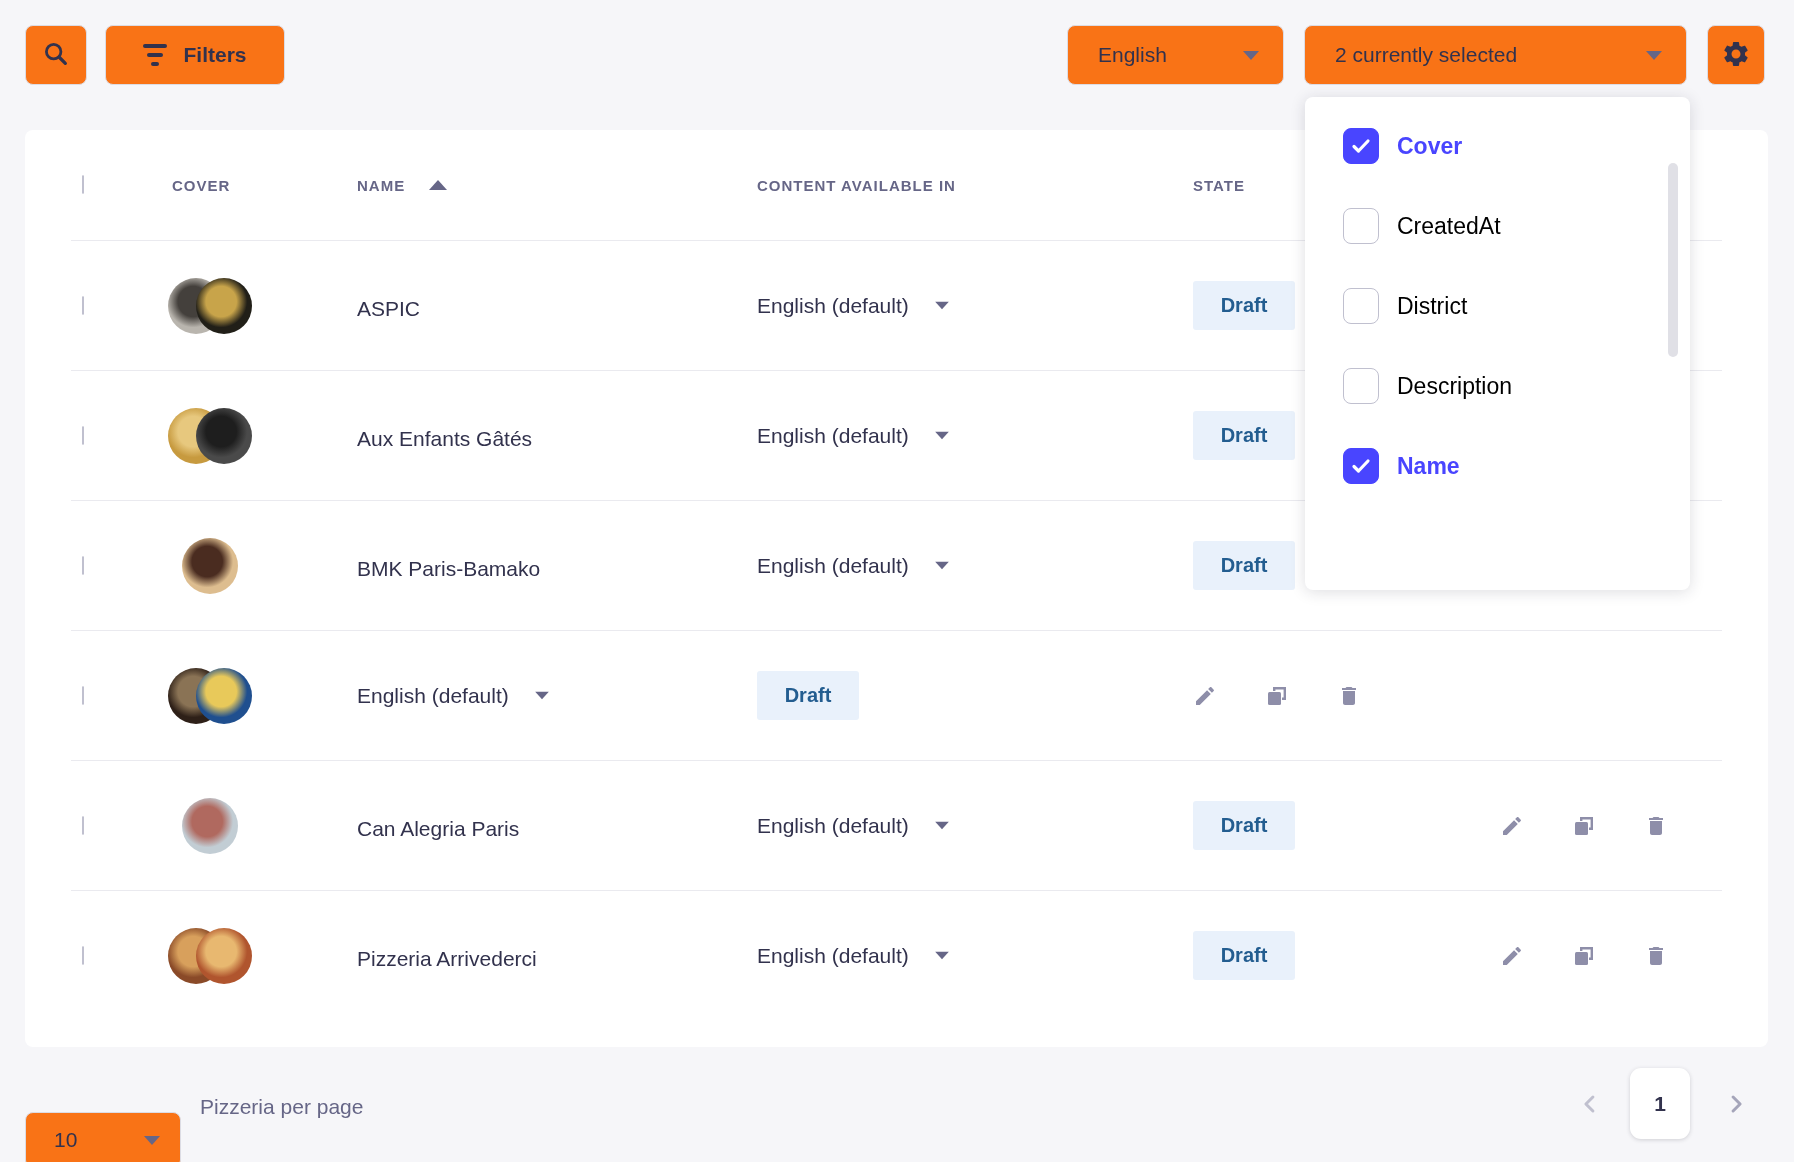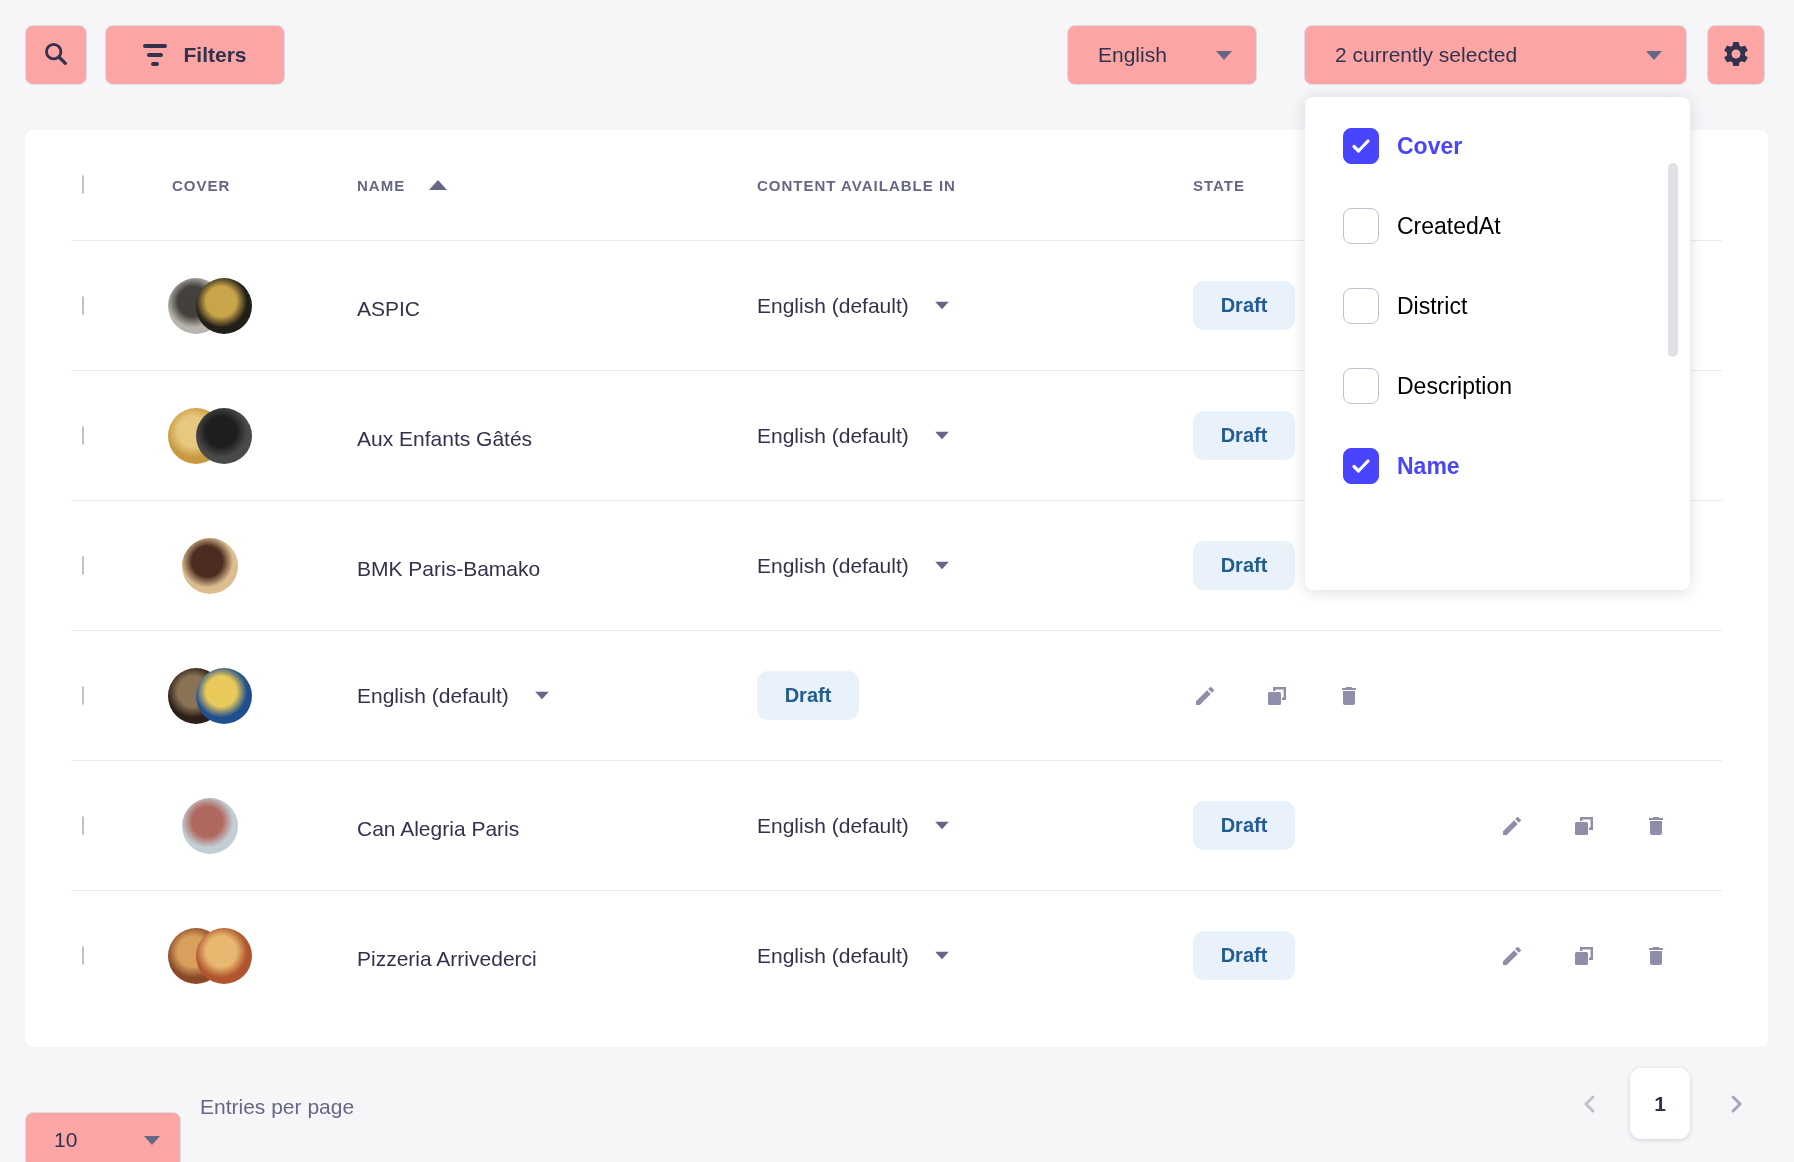--- a/index.html
+++ b/index.html
@@ -5,33 +5,33 @@
   * { margin:0; padding:0; box-sizing:border-box; }
   html,body { width:1794px; height:1162px; }
   body {
     font-family:"Liberation Sans", sans-serif;
     background:#f6f6f9;
     position:relative;
     overflow:hidden;
     color:#32324d;
   }
   .btn {
-    position:absolute; background:#fca5a5; border:1px solid #dcdce4; border-radius:8px;
+    position:absolute; background:#f97316; border:1px solid #dcdce4; border-radius:8px;
     display:flex; align-items:center; justify-content:center; cursor:pointer;
   }
   
   .search-btn { left:25px; top:25px; width:62px; height:60px; }
   .filters-btn { left:105px; top:25px; width:180px; height:60px; gap:16px; font-size:21px; font-weight:700; color:#32324d; }
   .filter-icon { display:flex; flex-direction:column; align-items:center; gap:5px; }
   .filter-icon i { display:block; height:4px; border-radius:2px; background:#32324d; }
   .filter-icon i:nth-child(1){ width:24px; }
   .filter-icon i:nth-child(2){ width:16px; }
   .filter-icon i:nth-child(3){ width:8px; }
   .select { justify-content:space-between; padding:0 24px 0 30px; font-size:21px; color:#32324d; }
-  .locale-select { left:1067px; top:25px; width:190px; height:60px; }
+  .locale-select { left:1067px; top:25px; width:217px; height:60px; }
   .column-select { left:1304px; top:25px; width:383px; height:60px; }
   .gear-btn { left:1707px; top:25px; width:58px; height:60px; }
   .caret { width:0; height:0; border-left:8px solid transparent; border-right:8px solid transparent; border-top:9px solid #666687; }
   
   .card {
     position:absolute; left:25px; top:130px; width:1743px; height:917px;
     background:#fff; border-radius:8px; overflow:hidden;
   }
   .table-inner { margin:0 46px; }
   .trow {
@@ -47,21 +47,21 @@
     width:34px; height:34px; margin-left:11px; border:1px solid #c0c0cf; border-radius:9px; background:#fff; cursor:pointer;
   }
   .avatars { display:flex; width:84px; justify-content:center; }
   .avatar { width:56px; height:56px; border-radius:50%; flex:0 0 56px; }
   .avatar + .avatar { margin-left:-28px; }
   .name-cell { font-size:21px; color:#32324d;margin-top:7px; }
   .locale-cell { display:flex; align-items:center; font-size:21px; color:#32324d; }
   .locale-cell .caret { margin-left:25px; transform:scale(0.85); }
   .badge {
     display:inline-block; width:102px; padding:13px 0; text-align:center;
-    background:#e9f1fb; color:#235d90; font-size:20px; font-weight:700; border-radius:11px;
+    background:#e9f1fb; color:#235d90; font-size:20px; font-weight:700; border-radius:3px;
   }
   .actions { display:flex; gap:48px; align-items:center; }
   .action-btn { width:24px; height:24px; background:none; border:none; cursor:pointer; padding:0; }
   .action-btn svg { display:block; }
   
   .panel {
     position:absolute; left:1305px; top:97px; width:385px; height:493px;
     background:#fff; border-radius:8px; box-shadow:0 2px 15px rgba(33,33,52,0.15);
     z-index:10; padding-top:9px; overflow:hidden;
   }
@@ -415,21 +415,21 @@
         <span class="dd-label">Name</span>
       </div>
     </div>
   <div class="panel-scrollbar"></div>
 </div>
 
 <div class="btn select pagesize-select">
   <span>10</span>
   <span class="caret"></span>
 </div>
-<div class="entries-label">Entries per page</div>
+<div class="entries-label">Pizzeria per page</div>
 
 <button class="chev chev-left">
   <span>
     <svg width="28" height="28" viewBox="0 0 24 24" fill="none">
       <path d="M14.5 6l-6 6 6 6" stroke="#c0c0cf" stroke-width="2.6" stroke-linecap="round" stroke-linejoin="round"></path>
     </svg>
   </span>
 </button>
 <button class="page-btn">1</button>
 <button class="chev chev-right">

